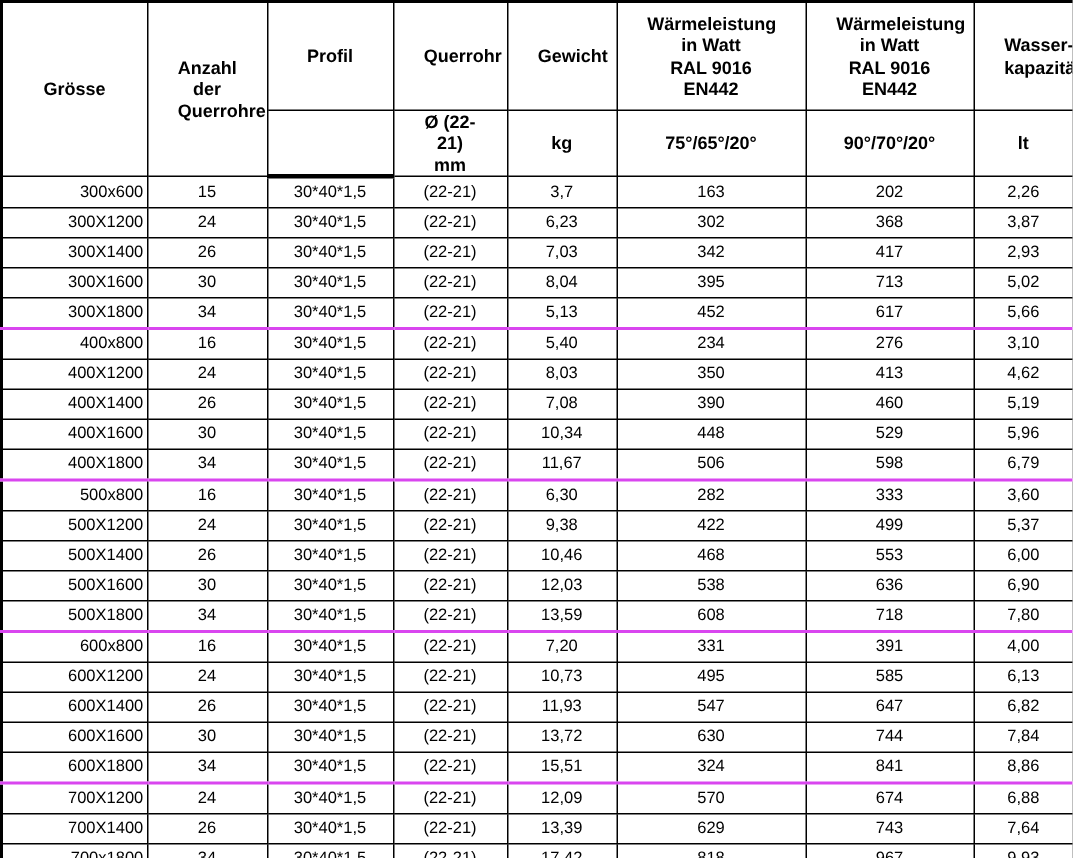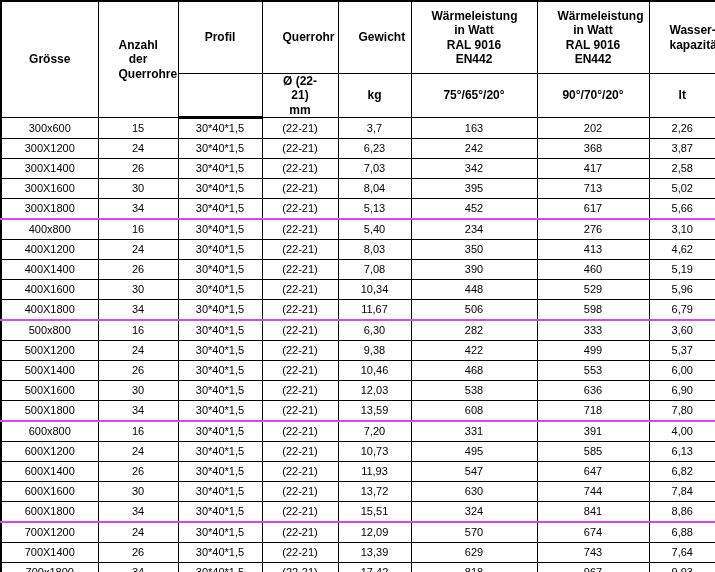--- a/index.html
+++ b/index.html
@@ -37,21 +37,21 @@
   tr.h2 > th { height: 33px; }
   th.thick-bottom { border-bottom: 3px solid #000000; }
   td {
     font-size: 11px;
     line-height: 1;
     height: 19px;
     text-align: center;
     padding: 0 2px;
     white-space: nowrap;
   }
-  td.left { text-align: center; padding-left: 2px; }
+  td.left { text-align: right; padding-left: 2px; }
   tr.group-end > td { border-bottom: 2px solid #d946ef; }
 </style>
 </head>
 <body>
 
 <table class="spec">
   <colgroup>
     <col style="width:97px">
     <col style="width:80px">
     <col style="width:84px">
@@ -100,33 +100,33 @@
         <td>163</td>
         <td>202</td>
         <td>2,26</td>
       </tr>
       <tr>
         <td class="left">300X1200</td>
         <td>24</td>
         <td>30*40*1,5</td>
         <td>(22-21)</td>
         <td>6,23</td>
-        <td>242</td>
+        <td>302</td>
         <td>368</td>
         <td>3,87</td>
       </tr>
       <tr>
         <td class="left">300X1400</td>
         <td>26</td>
         <td>30*40*1,5</td>
         <td>(22-21)</td>
         <td>7,03</td>
         <td>342</td>
         <td>417</td>
-        <td>2,58</td>
+        <td>2,93</td>
       </tr>
       <tr>
         <td class="left">300X1600</td>
         <td>30</td>
         <td>30*40*1,5</td>
         <td>(22-21)</td>
         <td>8,04</td>
         <td>395</td>
         <td>713</td>
         <td>5,02</td>

